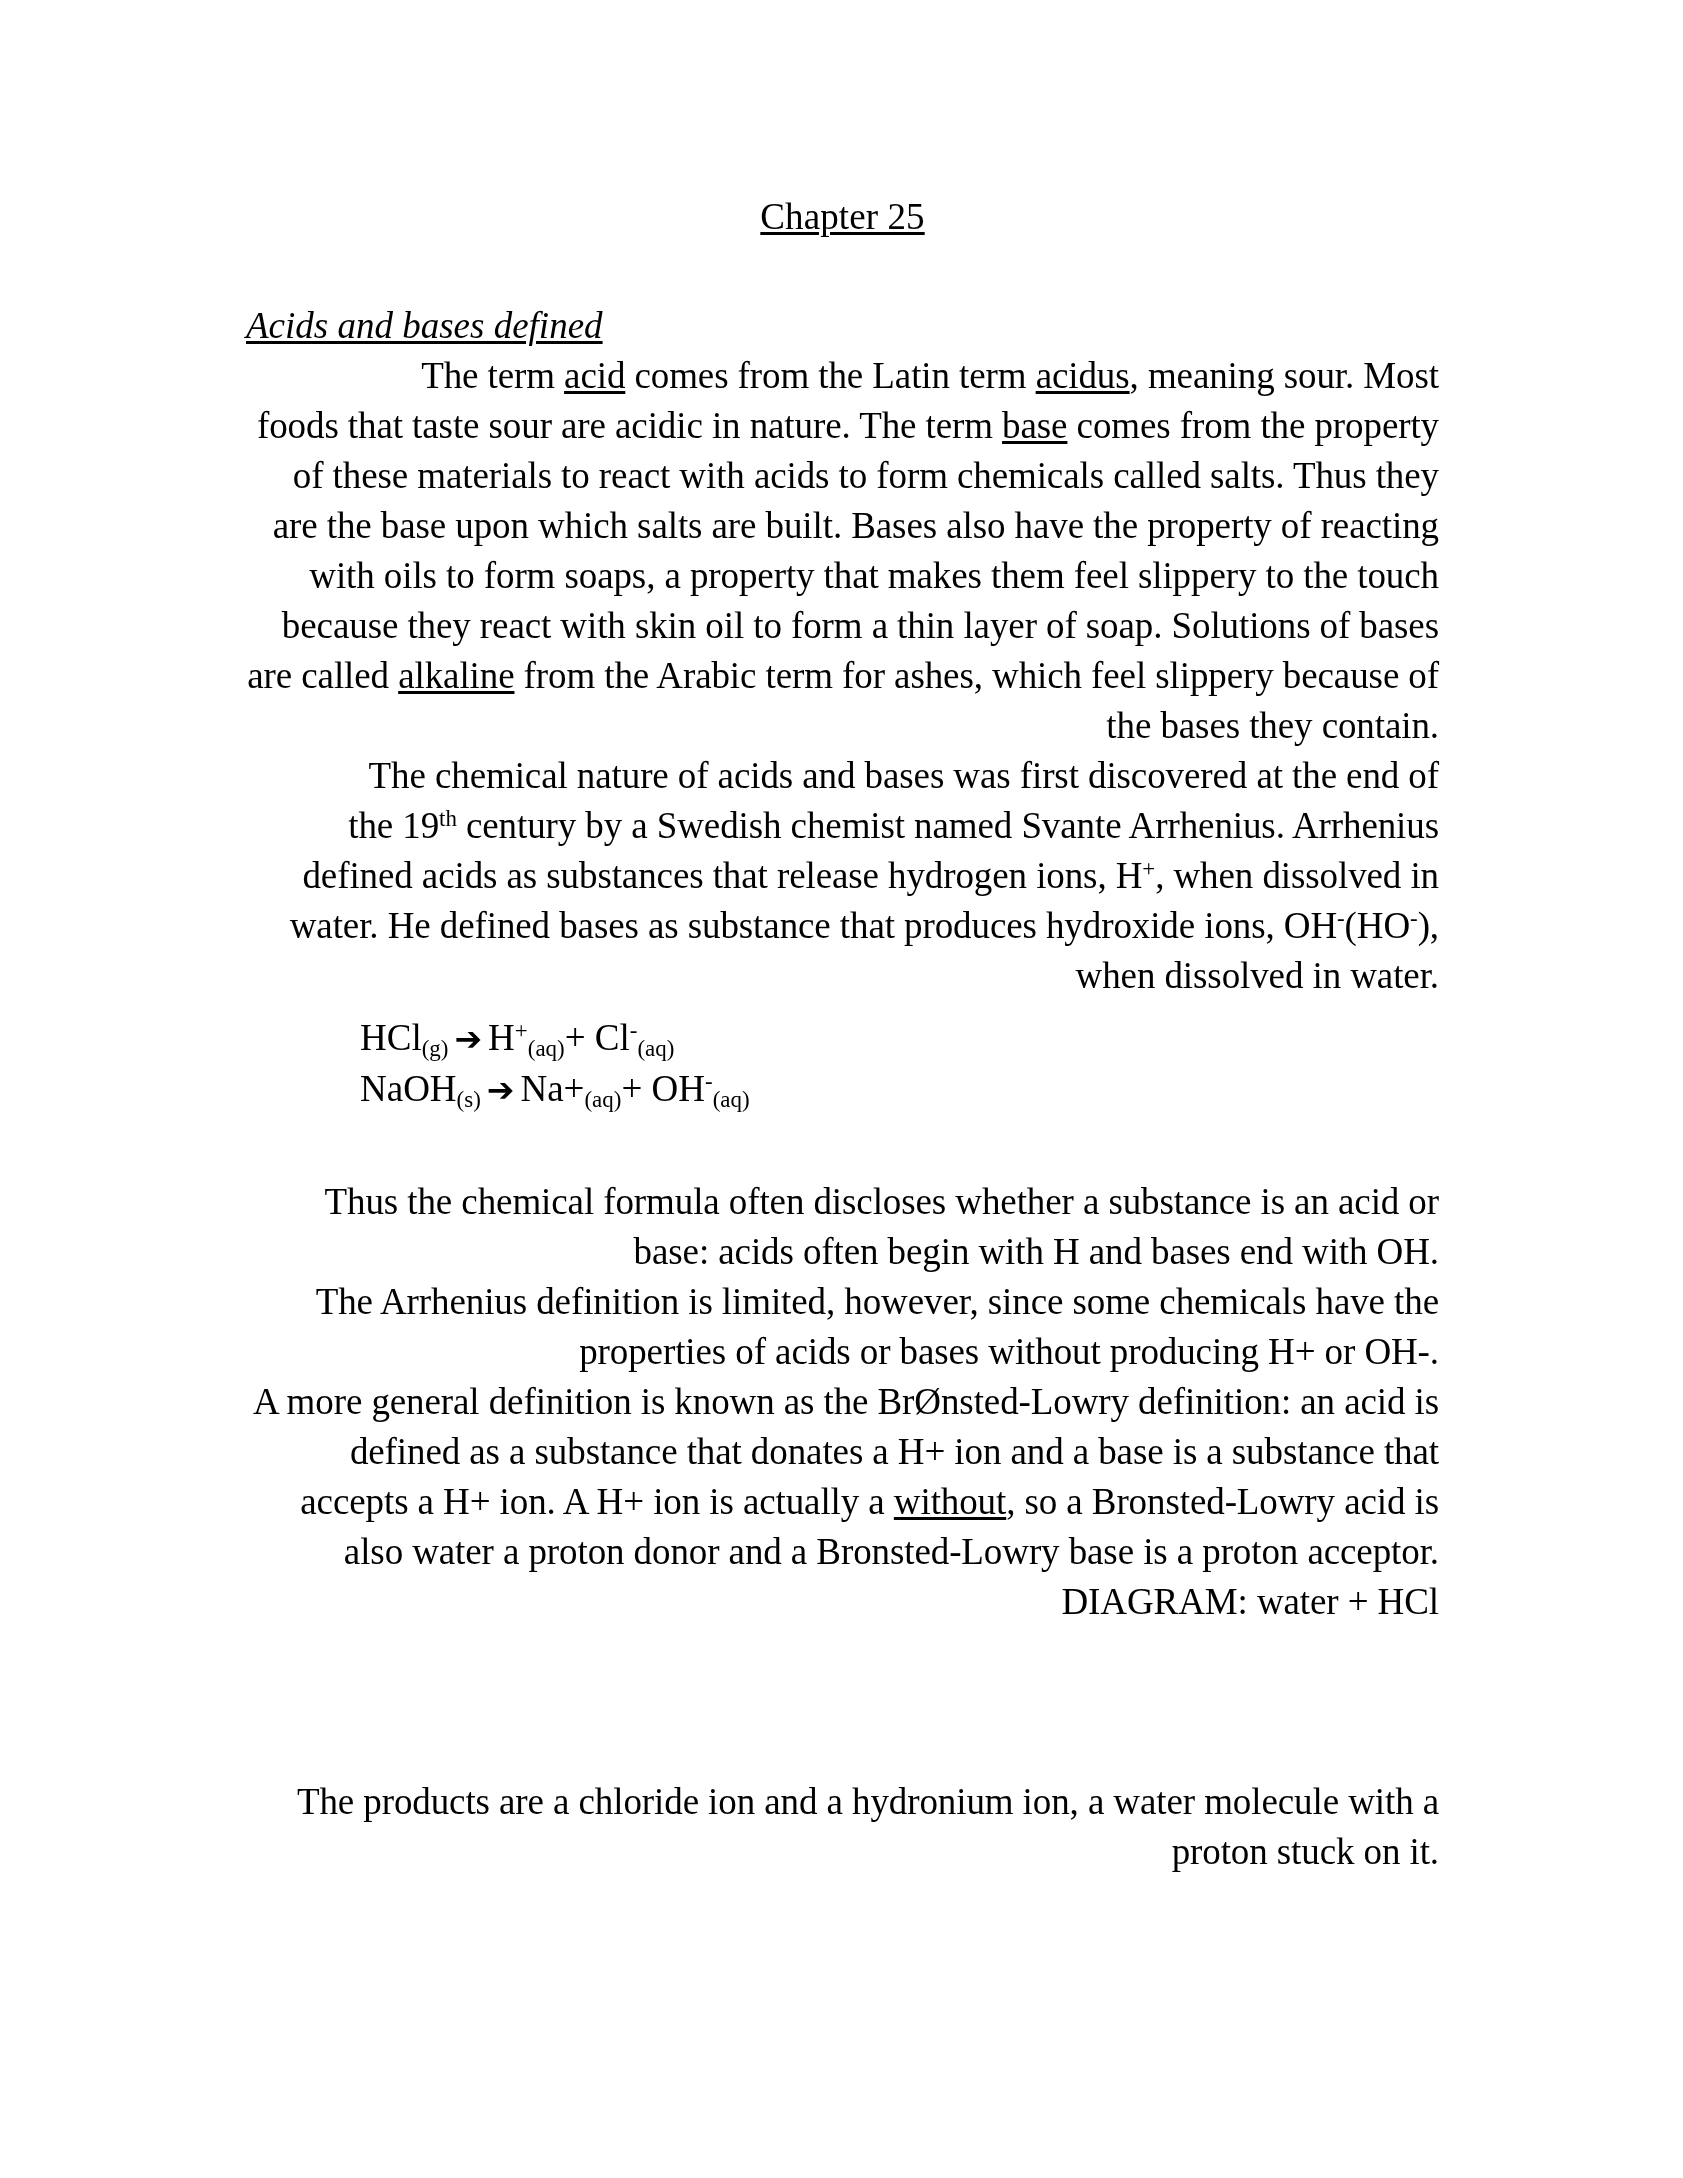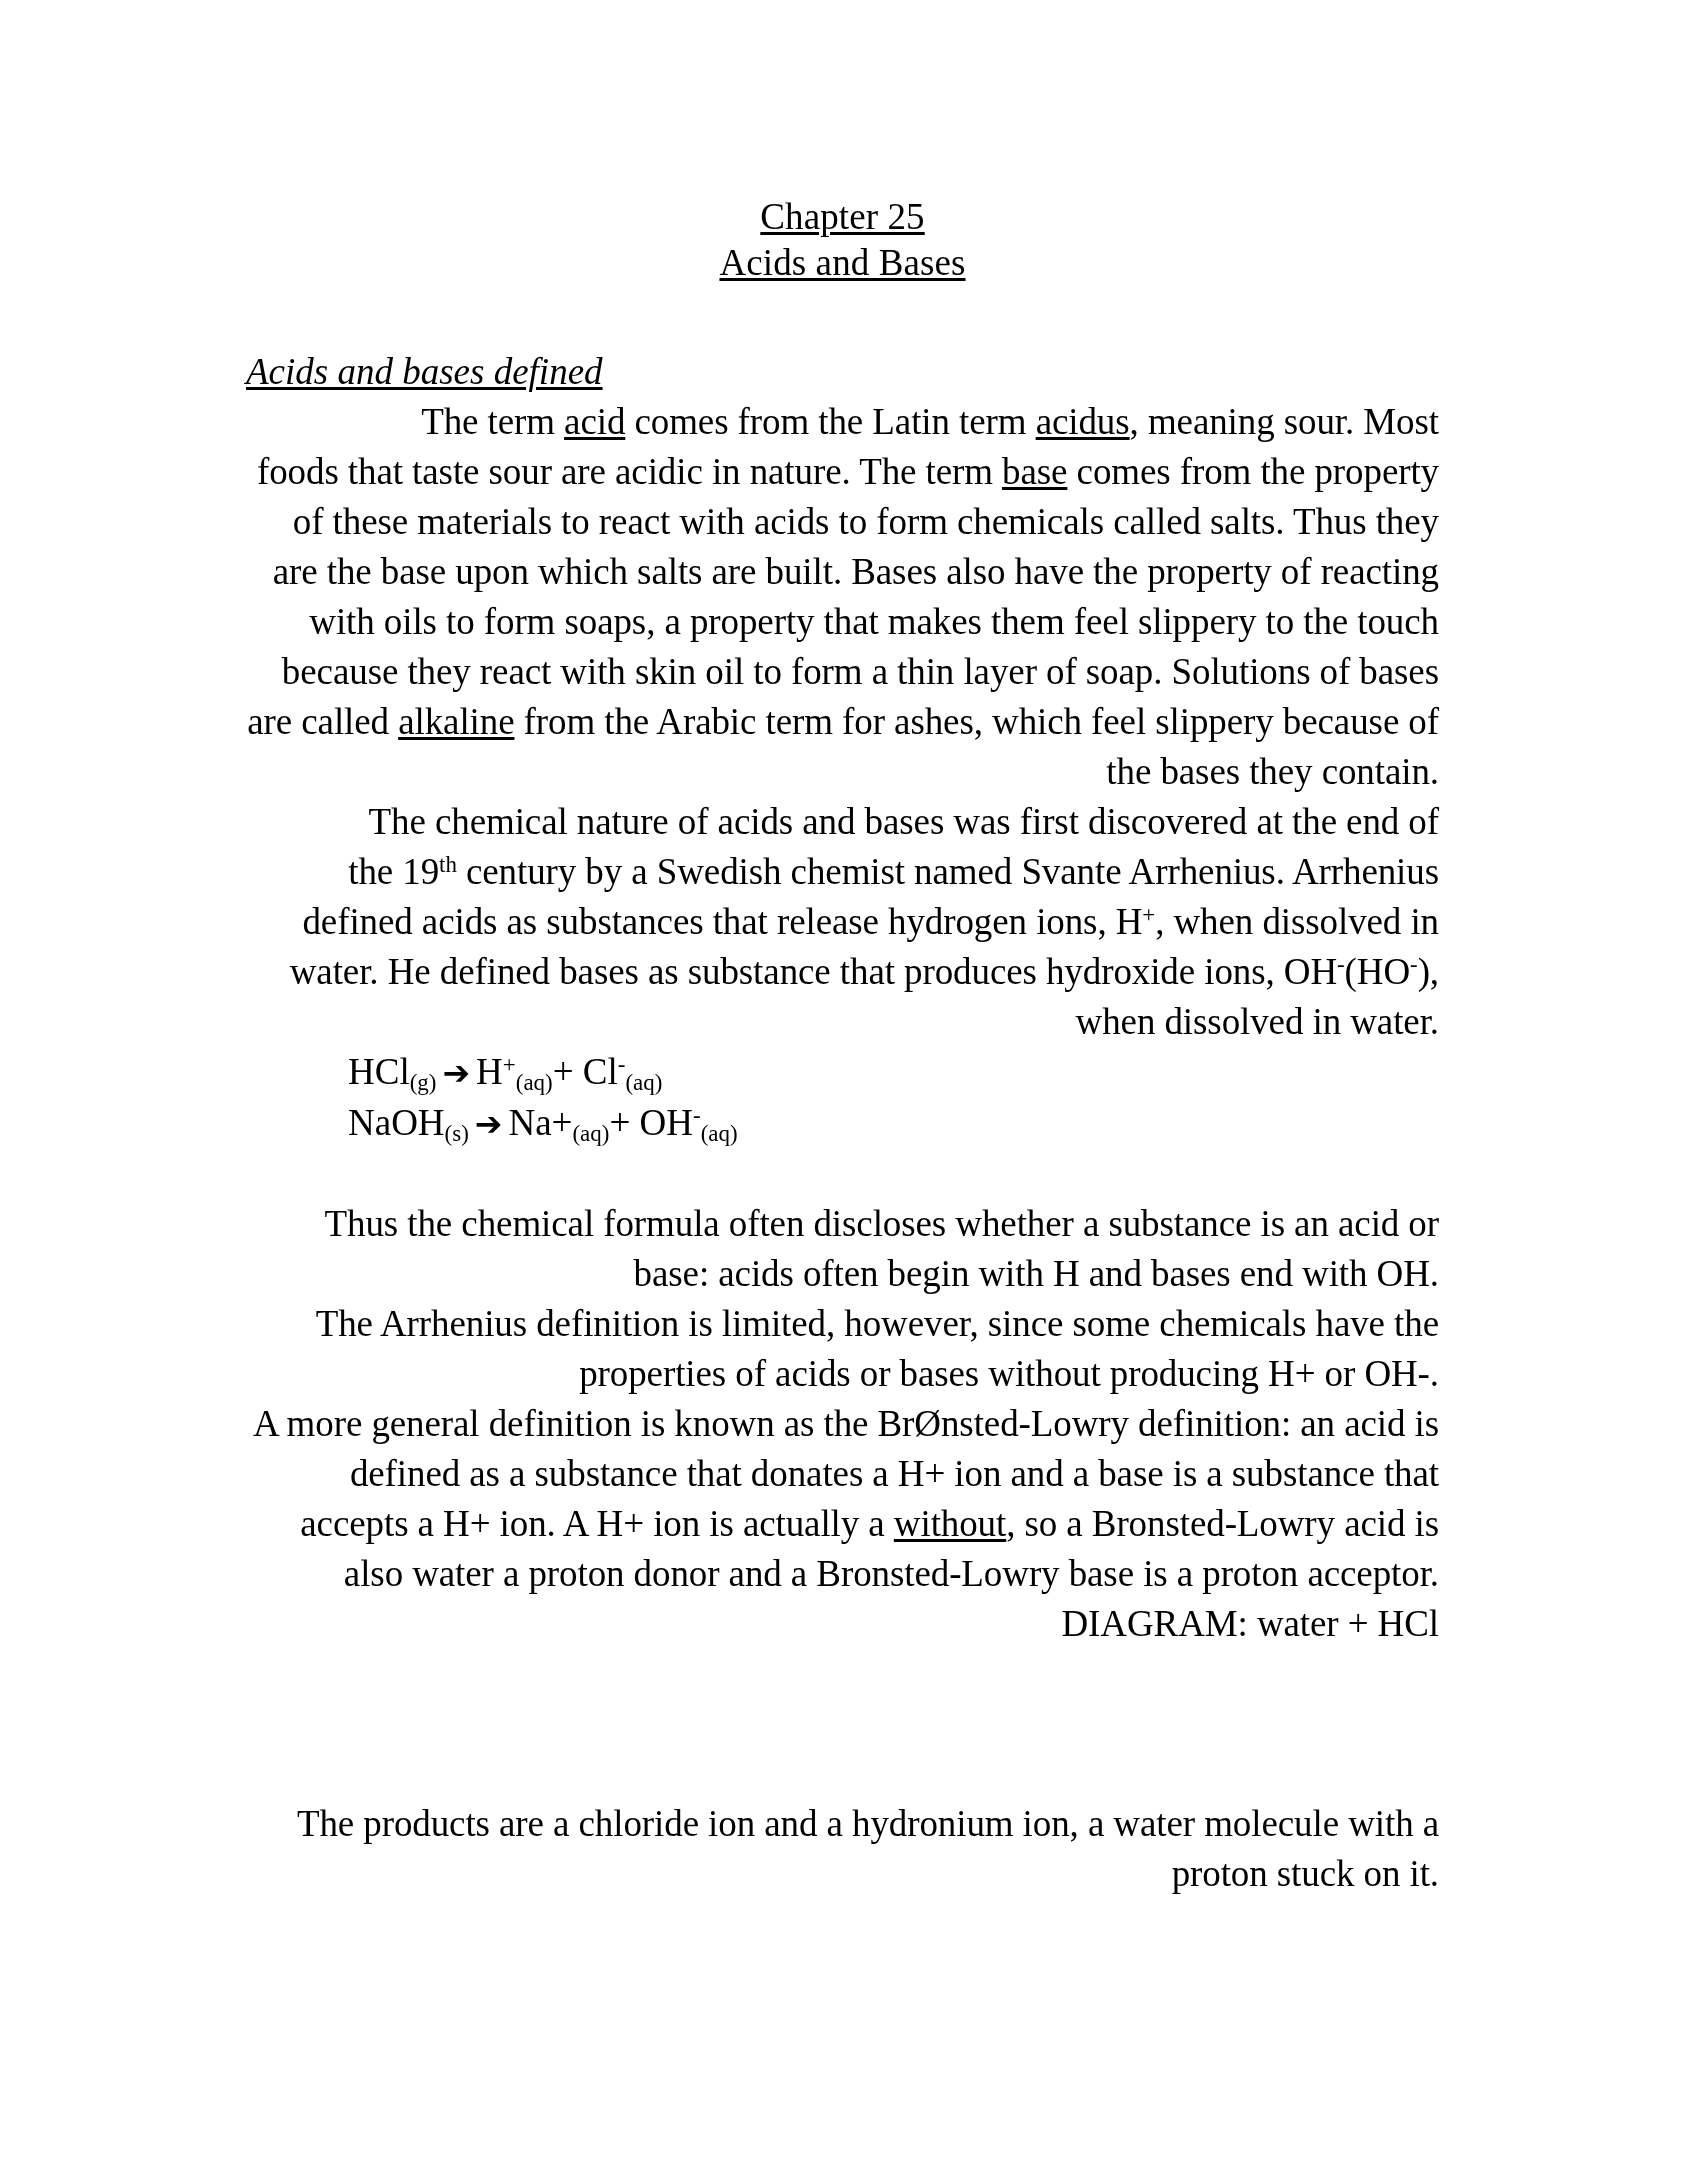--- a/index.html
+++ b/index.html
@@ -72,21 +72,21 @@
     font-size: 0.62em;
     vertical-align: 0.52em;
     line-height: 0;
   }
   sub {
     font-size: 0.62em;
     vertical-align: -0.28em;
     line-height: 0;
   }
   .eq-block {
-    margin: 0;
+    margin: 12px;
     padding: 0;
   }
   .eq-line {
     font-size: 37px;
     line-height: 50px;
     margin: 0;
     padding-left: 102px;
     white-space: nowrap;
   }
   .arrow {
@@ -99,21 +99,20 @@
   .spacer-diagram { height: 150px; }
 </style>
 </head>
 <body>
 
 <div class="page">
   <div class="content">
 
     <div class="title-block">
       <div class="title-line"><span class="u">Chapter 25</span></div>
-      <div class="title-line"><span class="u">Acids and Bases</span></div>
     </div>
 
     <div class="heading"><span class="u">Acids and bases defined</span></div>
 
     <p class="para"><span class="indent"></span><span>The term </span><span class="u">acid</span><span> comes from the Latin term </span><span class="u">acidus</span><span>, meaning sour.  Most foods that taste sour are acidic in nature.  The term </span><span class="u">base</span><span> comes from the property of these materials to react with acids to form chemicals called salts.  Thus they are the base upon which salts are built.  Bases also have the property of reacting with oils to form soaps, a property that makes them feel slippery to the touch because they react with skin oil to form a thin layer of soap.  Solutions of bases are called </span><span class="u">alkaline</span><span> from the Arabic term for ashes, which feel slippery because of the bases they contain.</span></p>
 
     <p class="para"><span class="indent"></span><span>The chemical nature of acids and bases was first discovered at the end of the 19</span><sup>th</sup><span> century by a Swedish chemist named Svante Arrhenius.  Arrhenius defined acids as substances that release hydrogen ions, H</span><sup>+</sup><span>, when dissolved in water.  He defined bases as substance that produces hydroxide ions, OH</span><sup>-</sup><span>(HO</span><sup>-</sup><span>), when dissolved in water.</span></p>
 
     <div class="eq-block">
       <div class="eq-line"><span>HCl</span><sub>(g)</sub><span class="arrow">➔</span><span>H</span><sup>+</sup><sub>(aq)</sub><span>+</span> <span>Cl</span><sup>-</sup><sub>(aq)</sub></div>

